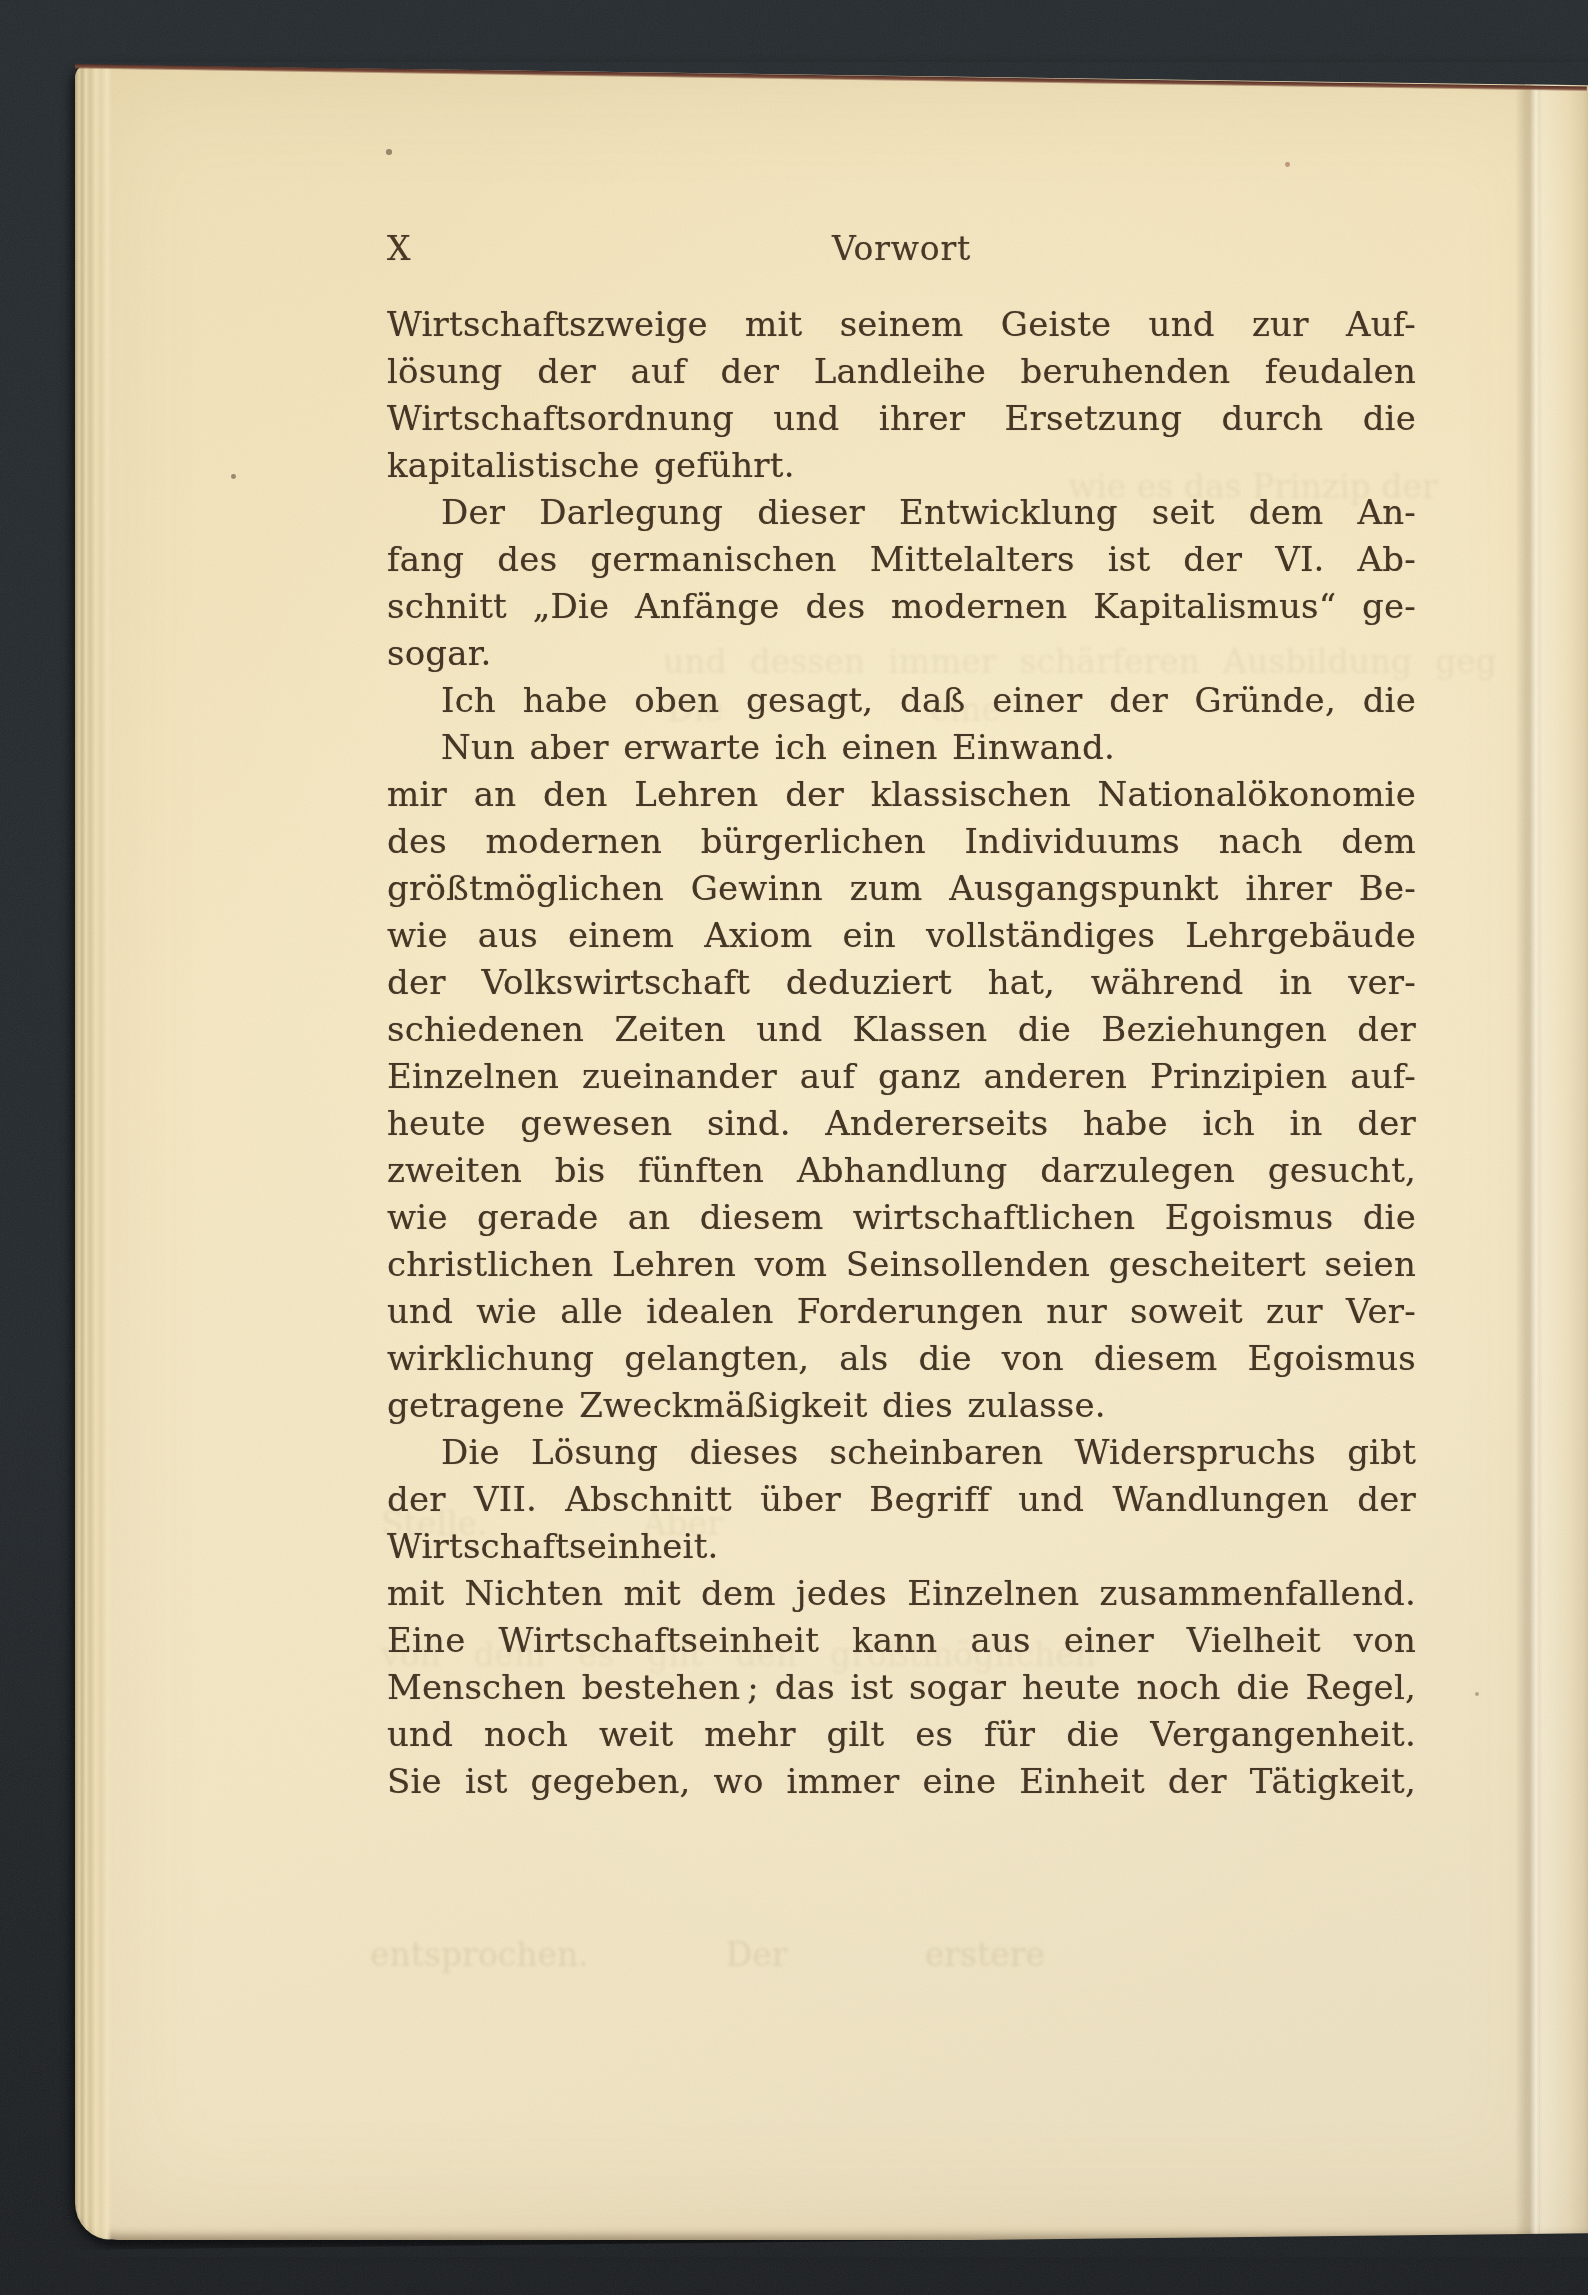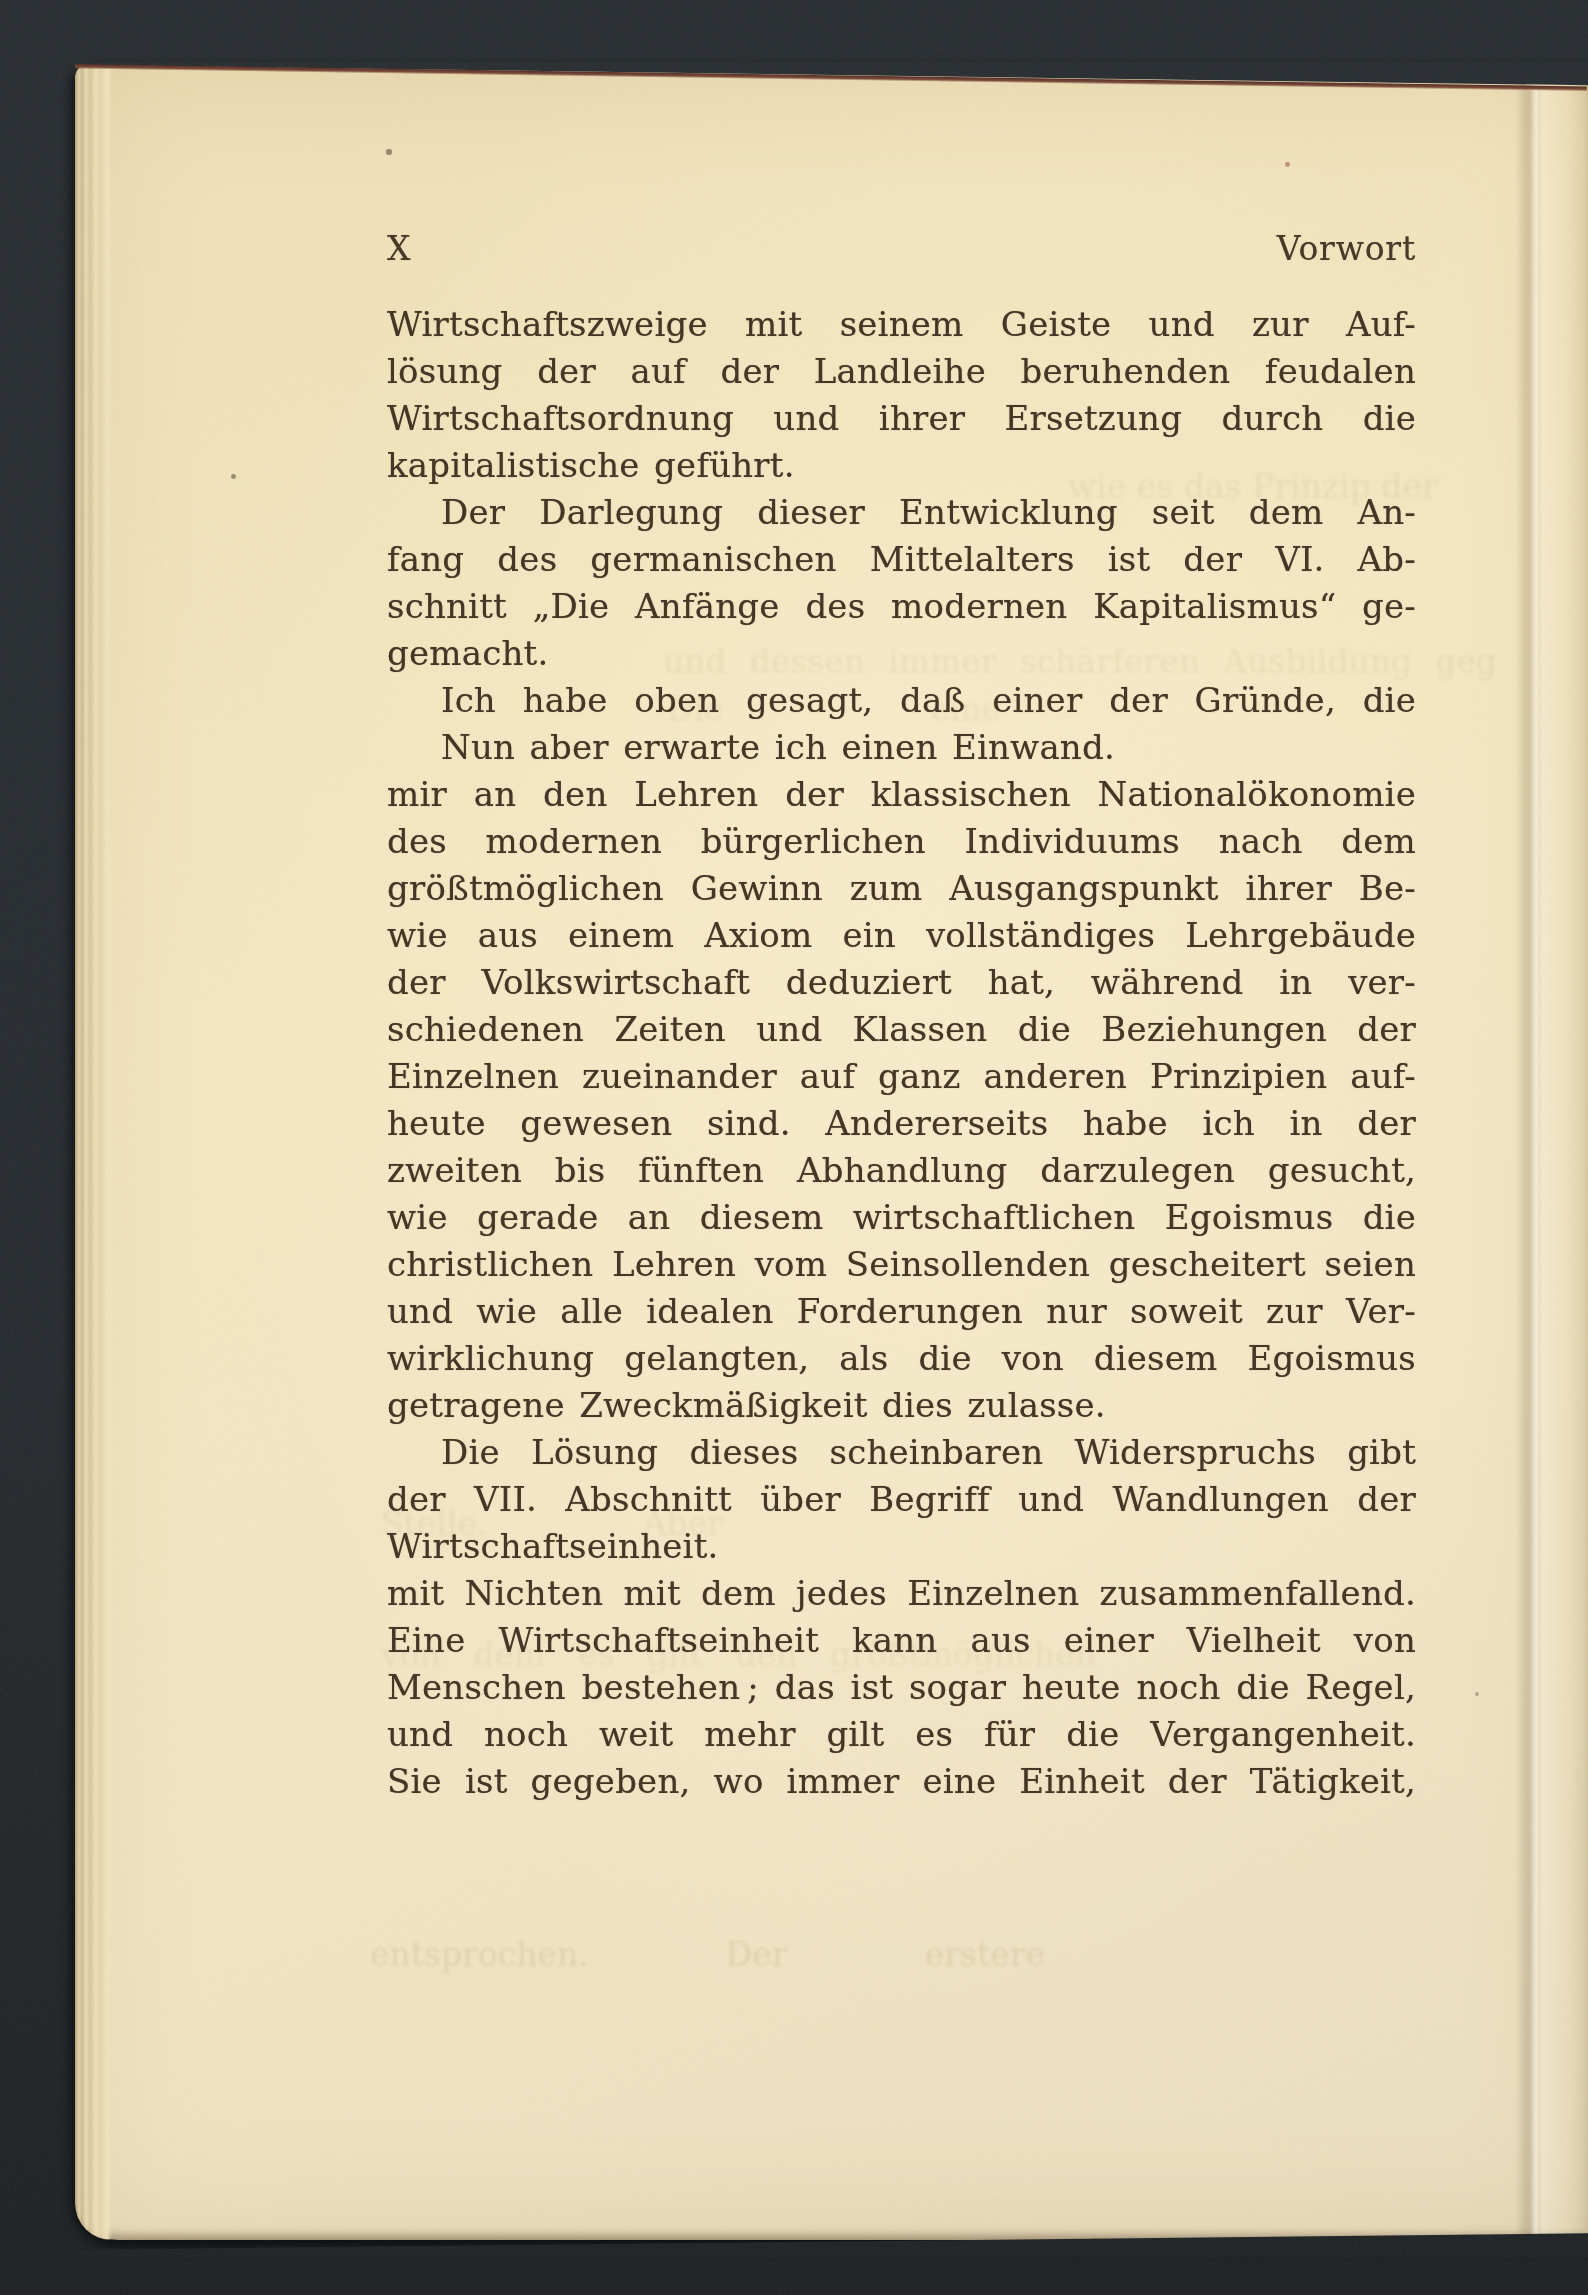--- a/index.html
+++ b/index.html
@@ -44,21 +44,21 @@
   .gutter-right{
     position:absolute;left:1465px;right:0;top:0;bottom:0;
     background:linear-gradient(to right,
       rgba(255,250,232,.38) 0%,rgba(242,230,200,.15) 60%,rgba(120,95,55,.12) 100%);
   }
   
   .header{position:absolute;left:312px;top:162px;width:1029px;height:46px;
     line-height:46px;font-size:33px;color:#443321;
     text-shadow:0 0 0.8px rgba(60,42,26,.45);}
   .pagenum{position:absolute;left:0;top:0;}
-  .title{position:absolute;left:0;right:0;text-align:right;letter-spacing:0.8px;}
+  .title{position:absolute;left:0;right:0;text-align:center;letter-spacing:0.8px;}
   
   .body{
     position:absolute;left:312px;top:237px;width:1029px;
     font-size:34px;color:#41301f;
     text-shadow:0 0 0.8px rgba(58,42,26,.5);
     word-spacing:.10em;letter-spacing:0.2px;
   }
   .line{height:47px;line-height:47px;text-align:justify;text-align-last:justify;}
   .line.indent{text-indent:54px;}
   .line.end{text-align-last:left;}
@@ -123,21 +123,21 @@
     </div>
 
     <div class="body" id="body-text">
         <div class="line">Wirtschaftszweige mit seinem Geiste und zur Auf-</div>
         <div class="line">lösung der auf der Landleihe beruhenden feudalen</div>
         <div class="line">Wirtschaftsordnung und ihrer Ersetzung durch die</div>
         <div class="line end">kapitalistische geführt.</div>
         <div class="line indent">Der Darlegung dieser Entwicklung seit dem An-</div>
         <div class="line">fang des germanischen Mittelalters ist der VI. Ab-</div>
         <div class="line">schnitt „Die Anfänge des modernen Kapitalismus“ ge-</div>
-        <div class="line end">gemacht.</div>
+        <div class="line end">sogar.</div>
         <div class="line indent">Ich habe oben gesagt, daß einer der Gründe, die</div>
         <div class="line indent end">Nun aber erwarte ich einen Einwand.</div>
         <div class="line">mir an den Lehren der klassischen Nationalökonomie</div>
         <div class="line">des modernen bürgerlichen Individuums nach dem</div>
         <div class="line">größtmöglichen Gewinn zum Ausgangspunkt ihrer Be-</div>
         <div class="line">wie aus einem Axiom ein vollständiges Lehrgebäude</div>
         <div class="line">der Volkswirtschaft deduziert hat, während in ver-</div>
         <div class="line">schiedenen Zeiten und Klassen die Beziehungen der</div>
         <div class="line">Einzelnen zueinander auf ganz anderen Prinzipien auf-</div>
         <div class="line">heute gewesen sind. Andererseits habe ich in der</div>

